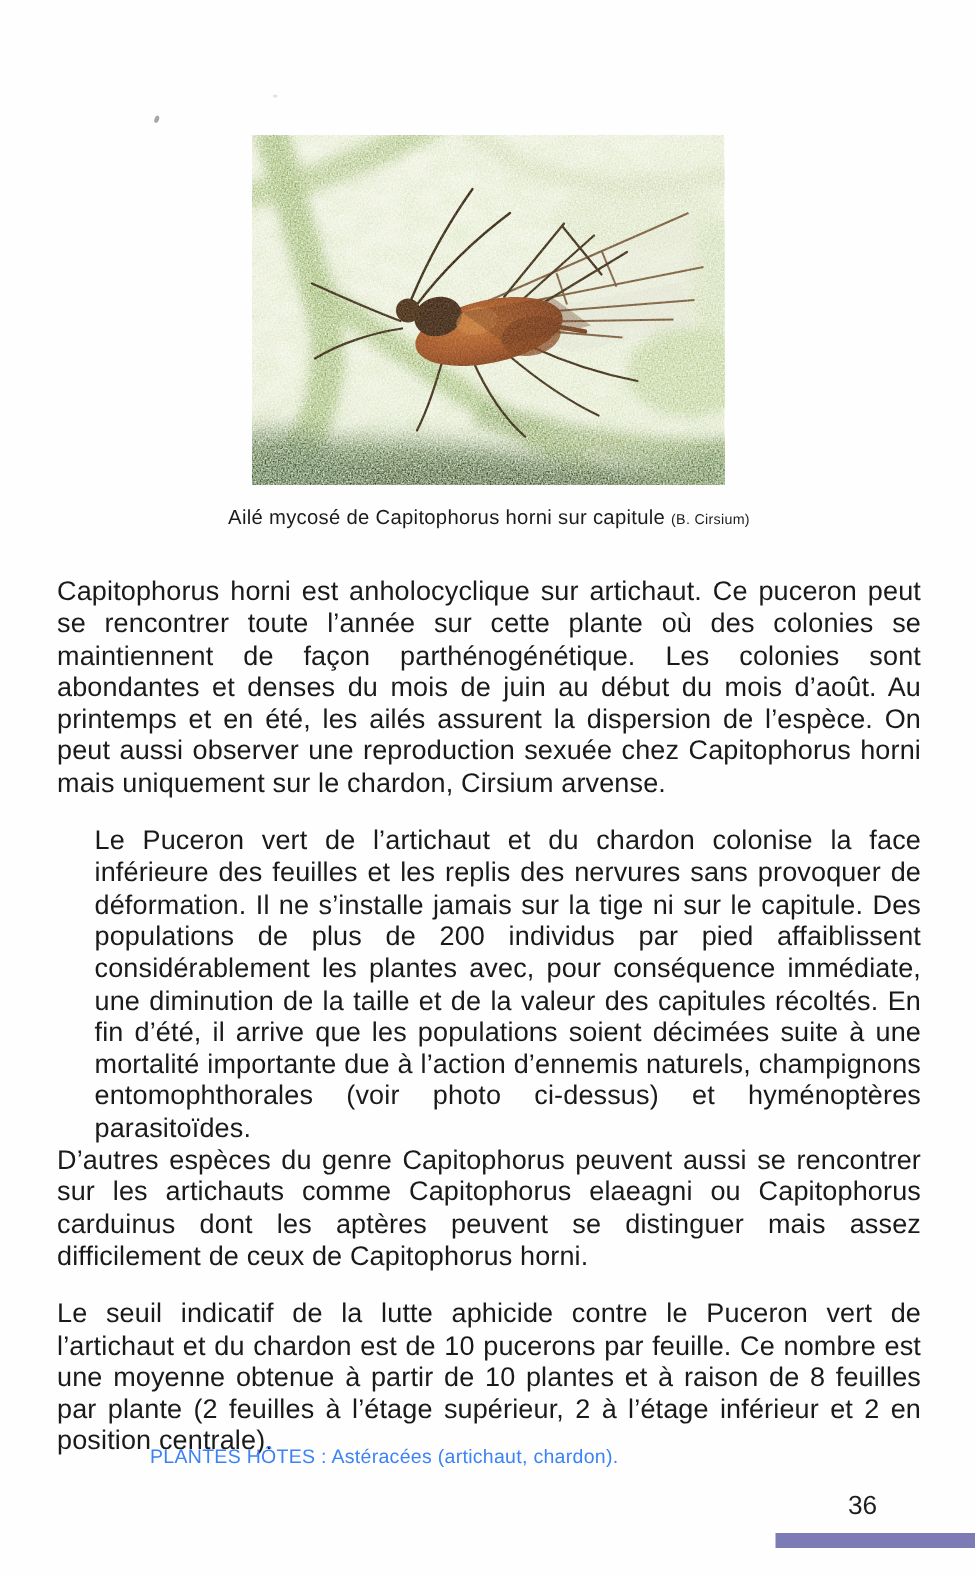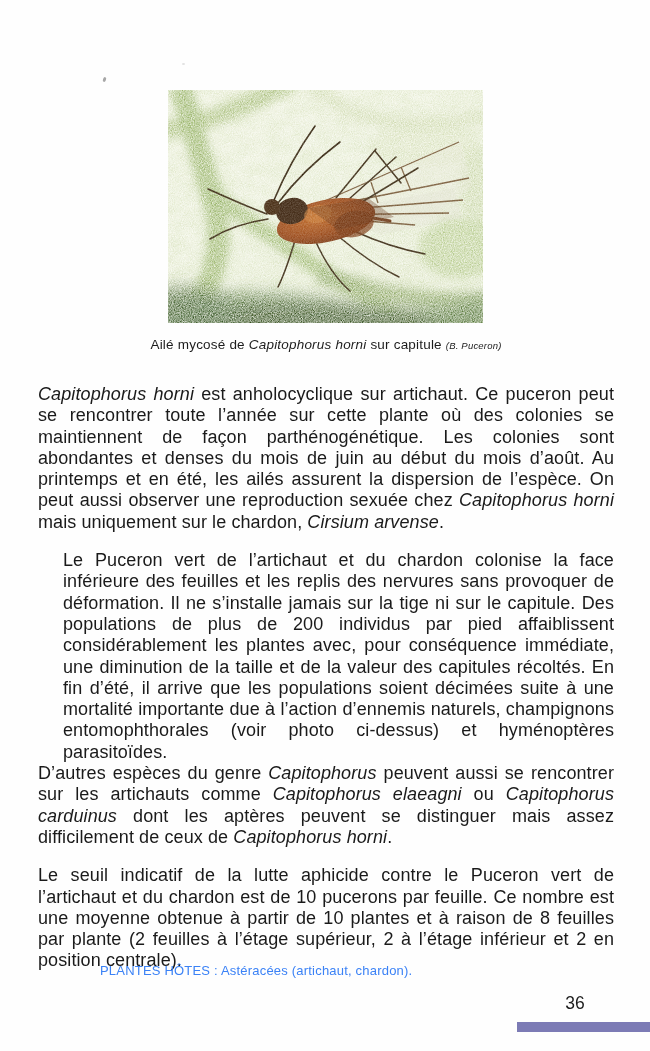--- a/index.html
+++ b/index.html
@@ -24,21 +24,21 @@
     overflow: hidden;
   }
   .photo svg { display: block; width: 100%; height: 100%; }
 
   
   .caption {
     position: absolute; left: 38px; top: 336px; width: 576px;
     text-align: center; font-size: 13.5px; line-height: 17px;
     color: #1c1c1c; letter-spacing: .2px; white-space: nowrap;
   }
-  .it { font-style: italic; }
+  .it { }
   .caption .small { font-size: 9.5px; }
 
   
   .body-text {
     position: absolute; left: 38px; top: 384px; width: 576px;
     font-size: 18px; line-height: 21.3px; text-align: justify;
     color: var(--text, #161616); letter-spacing: .1px;
   }
   .body-text p { margin: 0 0 17px 0; }
   .body-text p.flush { margin-bottom: 0; margin-left: 25px; }
@@ -158,21 +158,21 @@
           <ellipse cx="150" cy="124" rx="14" ry="9" fill="#c97f3a" opacity="0.6" transform="rotate(-12 150 124)"></ellipse>
           <path d="M140,118 L200,108 L226,127 L170,140 Z" fill="#5e2f10" opacity="0.35"></path>
           <path d="M205,128 L222,131" stroke="#6e3917" stroke-width="3" stroke-linecap="round"></path>
         </g>
       </g>
 
       <rect width="315" height="233" filter="url(#fuzz)" opacity="0.22"></rect>
     </svg>
   </figure>
 
-  <div class="caption"><span>Ailé mycosé de </span><span class="it">Capitophorus horni</span><span> sur capitule </span><span class="it small">(B. Puceron)</span></div>
+  <div class="caption"><span>Ailé mycosé de </span><span class="it">Capitophorus horni</span><span> sur capitule </span><span class="it small">(B. Cirsium)</span></div>
 
   <div class="body-text">
     <p><span class="it">Capitophorus horni</span><span> est anholocyclique sur artichaut. Ce puceron peut se rencontrer toute l’année sur cette plante où des colonies se maintiennent de façon parthénogénétique. Les colonies sont abondantes et denses du mois de juin au début du mois d’août. Au printemps et en été, les ailés assurent la dispersion de l’espèce. On peut aussi observer une reproduction sexuée chez </span><span class="it">Capitophorus horni</span><span> mais uniquement sur le chardon, </span><span class="it">Cirsium arvense</span><span>.</span></p>
     <p class="flush"><span>Le Puceron vert de l’artichaut et du chardon colonise la face inférieure des feuilles et les replis des nervures sans provoquer de déformation. Il ne s’installe jamais sur la tige ni sur le capitule. Des populations de plus de 200 individus par pied affaiblissent considérablement les plantes avec, pour conséquence immédiate, une diminution de la taille et de la valeur des capitules récoltés. En fin d’été, il arrive que les populations soient décimées suite à une mortalité importante due à l’action d’ennemis naturels, champignons entomophthorales (voir photo ci-dessus) et hyménoptères parasitoïdes.</span></p>
     <p><span>D’autres espèces du genre </span><span class="it">Capitophorus</span><span> peuvent aussi se rencontrer sur les artichauts comme </span><span class="it">Capitophorus elaeagni</span><span> ou </span><span class="it">Capitophorus carduinus</span><span> dont les aptères peuvent se distinguer mais assez difficilement de ceux de </span><span class="it">Capitophorus horni</span><span>.</span></p>
     <p><span>Le seuil indicatif de la lutte aphicide contre le Puceron vert de l’artichaut et du chardon est de 10 pucerons par feuille. Ce nombre est une moyenne obtenue à partir de 10 plantes et à raison de 8 feuilles par plante (2 feuilles à l’étage supérieur, 2 à l’étage inférieur et 2 en position centrale).</span></p>
   </div>
 
   <div class="host-line">PLANTES HÔTES : Astéracées (artichaut, chardon).</div>
 

